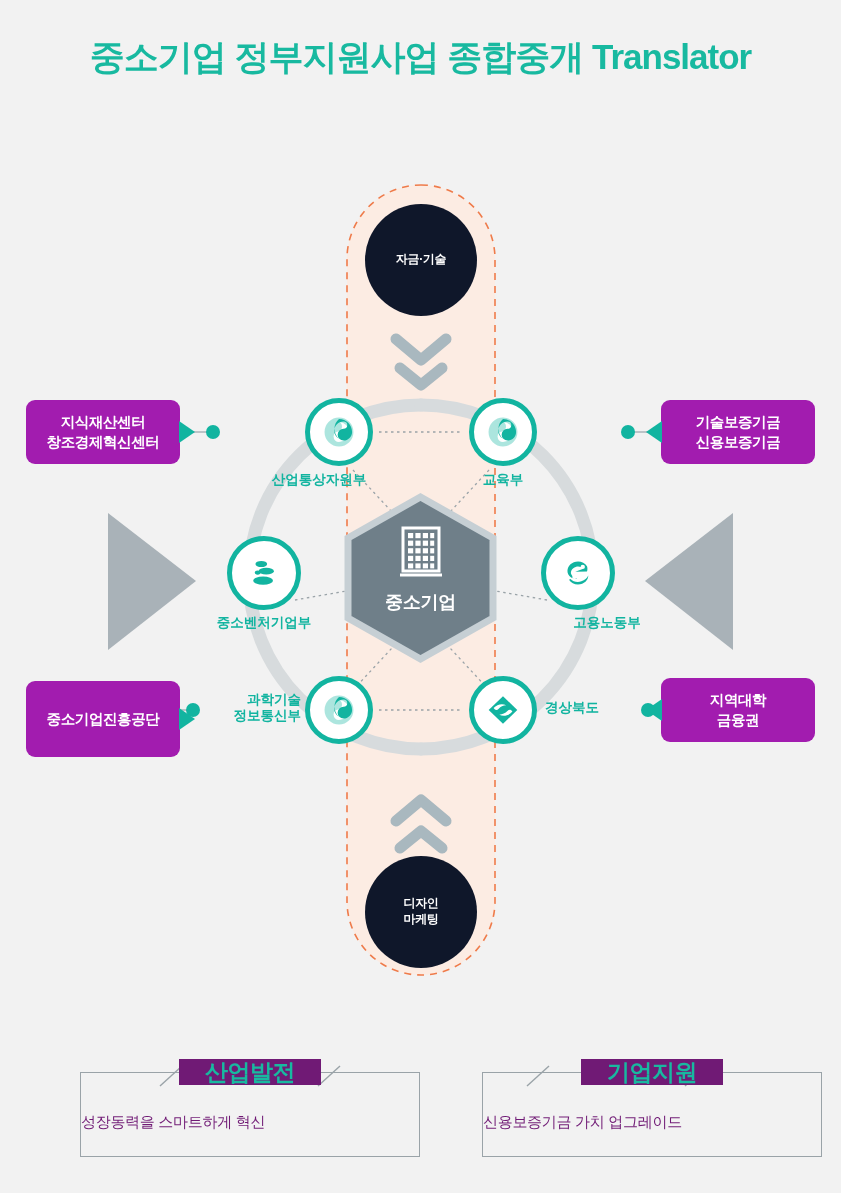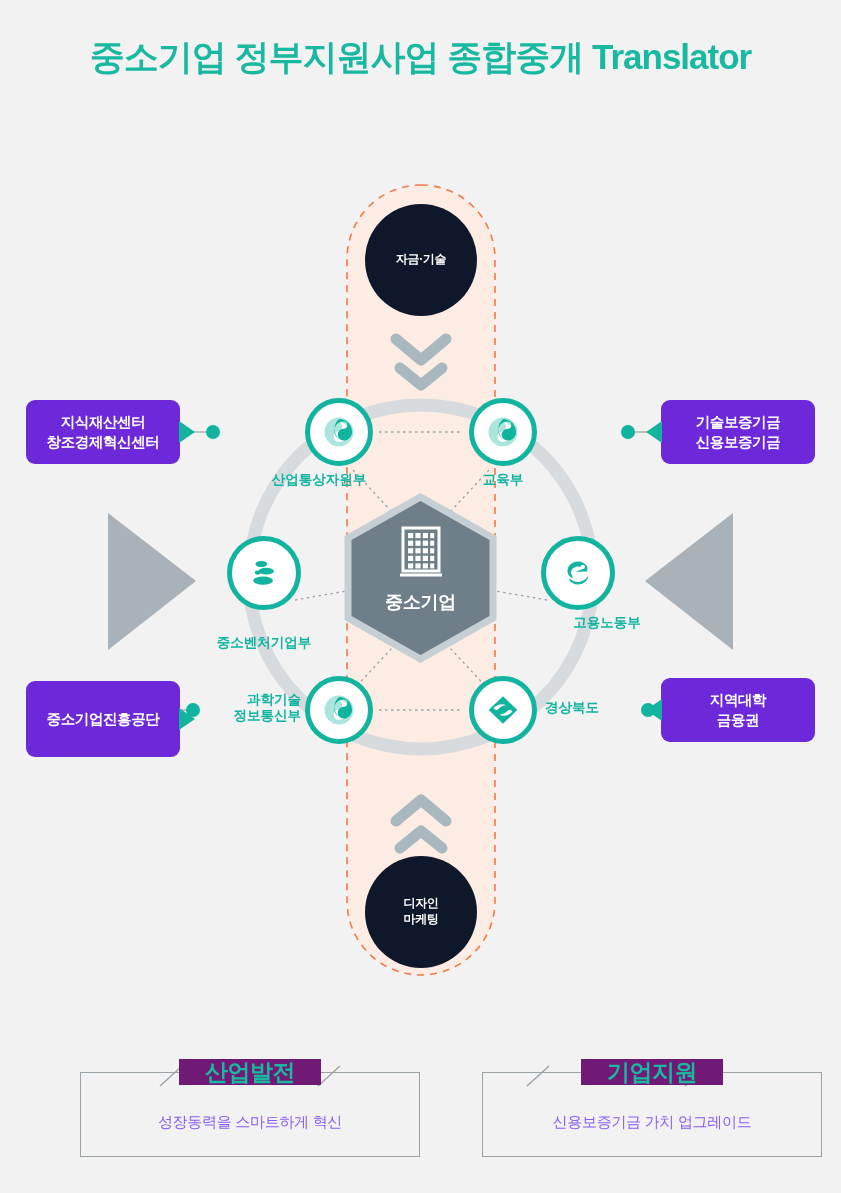--- a/index.html
+++ b/index.html
@@ -57,21 +57,21 @@
   .hex-wrap{position:absolute;left:348px;top:497px;width:145px;height:160px;}
   .hex-label{
     position:absolute;left:0;top:93px;width:145px;text-align:center;
     color:#ffffff;font-size:18px;font-weight:bold;letter-spacing:-0.3px;
   }
   .hex-icon{position:absolute;left:0;top:28px;width:145px;text-align:center;}
 
   
   .callout{
     position:absolute;
-    background:#6d28d9;
+    background:#a21caf;
     border-radius:9px;
     color:#ffffff;
     font-size:14.5px;font-weight:bold;
     line-height:1.38;
     display:flex;align-items:center;justify-content:center;
     text-align:center;letter-spacing:-0.4px;
     box-sizing:border-box;
   }
   .callout .beak{
     position:absolute;top:50%;margin-top:-11px;
@@ -91,21 +91,21 @@
   }
   .panel-title{
     position:absolute;top:-16px;left:0;width:100%;
     text-align:center;
     font-size:23px;font-weight:bold;color:#18b9a0;
     letter-spacing:-0.5px;
   }
   .panel-title span{background:#701a75;padding:0 26px;}
   .panel-desc{
     position:absolute;top:40px;left:0;width:100%;
-    text-align:center;font-size:15px;color:#8b5cf6;letter-spacing:-0.3px;
+    font-size:15px;color:#701a75;letter-spacing:-0.3px;
   }
 </style>
 </head>
 <body>
 
 <div class="stage">
 
   <div class="title">중소기업 정부지원사업 종합중개 Translator</div>
 
   <svg class="canvas" viewBox="0 0 841 1193">
@@ -243,21 +243,21 @@
   <div class="node" style="left:227px;top:536px;width:74px;height:74px;">
     <span>
       <svg width="36" height="36" viewBox="0 0 40 40">
         <ellipse cx="17" cy="10" rx="6.5" ry="3.4" fill="#12b4a0"></ellipse>
         <ellipse cx="22.5" cy="18" rx="8.5" ry="3.8" fill="#12b4a0"></ellipse>
         <ellipse cx="13" cy="19.5" rx="3.2" ry="2.4" fill="#12b4a0"></ellipse>
         <ellipse cx="19" cy="28.5" rx="11" ry="4.6" fill="#12b4a0"></ellipse>
       </svg>
     </span>
   </div>
-  <div class="node-label" style="left:184px;top:615px;width:160px;margin-top:20px;">중소벤처기업부</div>
+  <div class="node-label" style="left:184px;top:615px;width:160px;">중소벤처기업부</div>
 
   <div class="node" style="left:541px;top:536px;width:74px;height:74px;">
     <span>
       <svg width="36" height="36" viewBox="0 0 40 40">
         <path d="M30 12.5c-2.8-4.6-9.2-6.6-14.6-4.4-5.8 2.3-8.6 8.2-6.3 13.2 1.7 3.7 6 5.6 10 4.6-3.1-.2-5.7-2-6.6-4.4-1.2-3.3 1-7 4.9-8.3 3.2-1.1 6.6-.2 8.5 2l-8.9 3.4 13-.2c.7-2.1.6-4.2 0-5.9z" fill="#12b4a0"></path>
         <path d="M10 27.6c2.8 4.6 9.2 6.6 14.6 4.4 4.2-1.7 6.9-5.4 6.8-9.2-1.4 3-4 5.3-7.6 6.5-4.6 1.5-9.4.3-12.1-2.6z" fill="#12b4a0"></path>
         <circle cx="25.3" cy="13.2" r="2.4" fill="#ffffff"></circle>
         <circle cx="16" cy="24.4" r="2.4" fill="#ffffff"></circle>
       </svg>
     </span>

